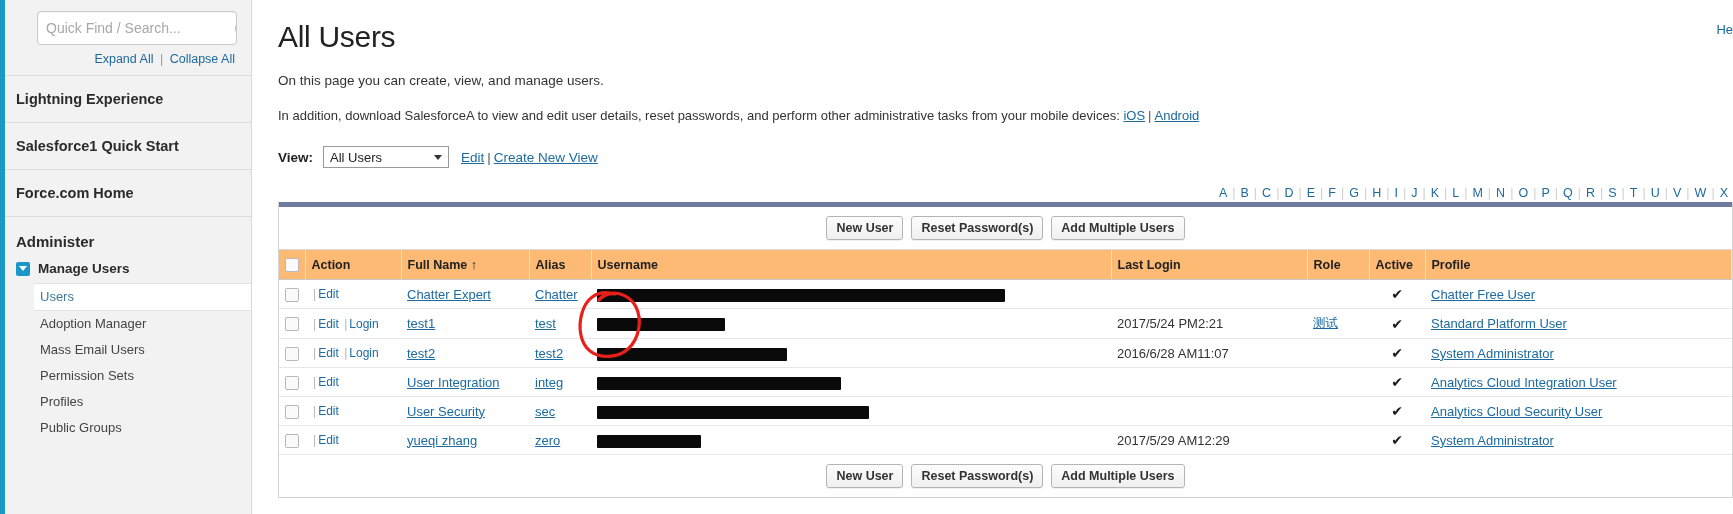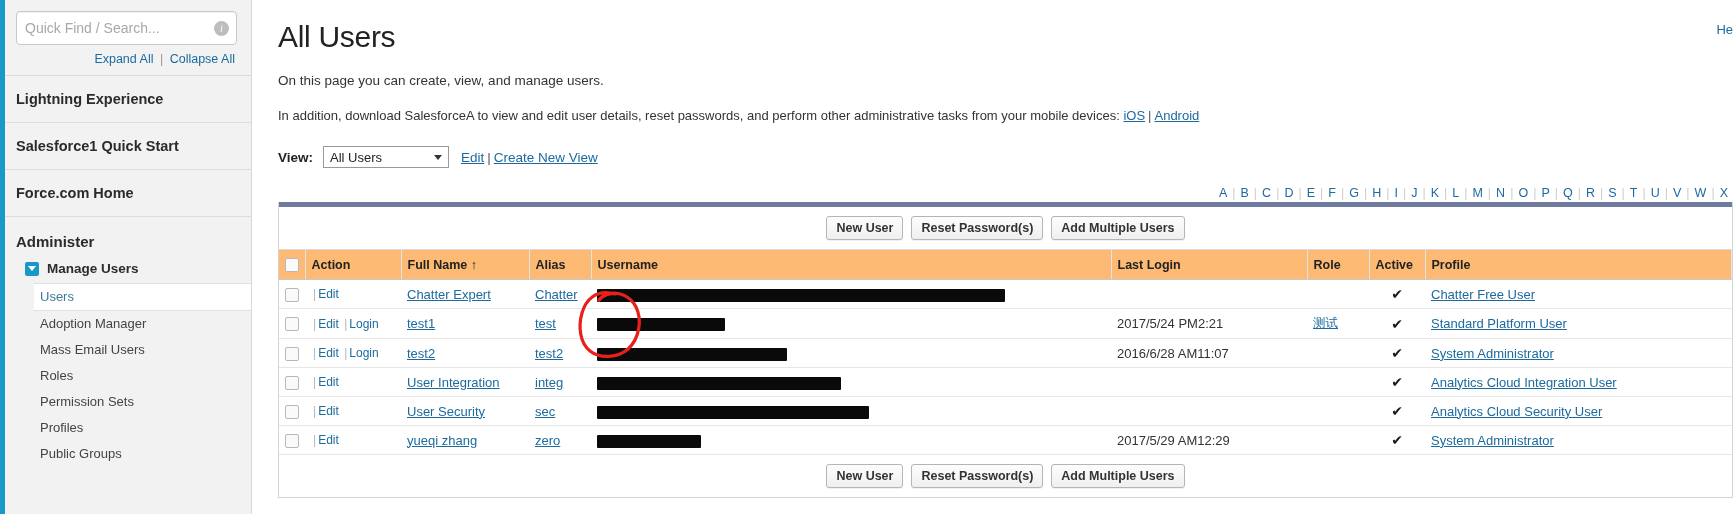--- a/index.html
+++ b/index.html
@@ -23,20 +23,21 @@
   .sidebar-accent{
     position:absolute;left:0;top:0;width:5px;height:514px;background:#1a98c8;
   }
   .search-wrap{padding:11px 14px 0 16px;}
   .search-box{
     display:flex;align-items:center;
     height:32px;background:#fff;
     border:1px solid #c9c9c9;border-radius:4px;
     box-shadow:inset 0 1px 1px rgba(0,0,0,.05);
     overflow:hidden;
+    margin-left:21px;
   }
   .search-input{
     border:0;outline:none;flex:1;height:28px;padding:0 8px;
     font-family:"Liberation Sans",sans-serif;font-size:14px;color:#555;
     background:transparent;
   }
   .search-input::placeholder{color:#a8a8a8;}
   .help-icon{
     width:15px;height:15px;border-radius:50%;
     background:#bdbdbd;color:#fff;font-size:10px;font-style:italic;
@@ -55,21 +56,21 @@
     padding:15px 0 15px 16px;
     font-size:14.5px;font-weight:bold;color:#2b2b2b;
     cursor:pointer;
   }
   .section-head{
     border-top:1px solid #dcdcdc;
     padding:16px 0 8px 16px;
     font-size:15px;font-weight:bold;color:#2b2b2b;
   }
   .group-row{
-    display:flex;align-items:center;padding:3px 0 7px 16px;cursor:pointer;margin-left:9px;
+    display:flex;align-items:center;padding:3px 0 7px 16px;cursor:pointer;
   }
   .twisty{
     width:14px;height:14px;background:#1b96c9;border-radius:2px;
     display:flex;align-items:center;justify-content:center;flex:none;margin-right:8px;
   }
   .twisty:after{
     content:"";width:0;height:0;
     border-left:4px solid transparent;border-right:4px solid transparent;
     border-top:5px solid #fff;
   }
@@ -221,21 +222,20 @@
 
     <div class="group-row">
       <span class="twisty"></span>
       <span class="group-label">Manage Users</span>
     </div>
 
     <ul class="subnav">
       <li class="active">Users</li>
       <li>Adoption Manager</li>
       <li>Mass Email Users</li>
-      <li>Roles</li>
       <li>Permission Sets</li>
       <li>Profiles</li>
       <li>Public Groups</li>
     </ul>
   </div>
 
   <div class="main">
 
     <div class="help-corner">He</div>
 

